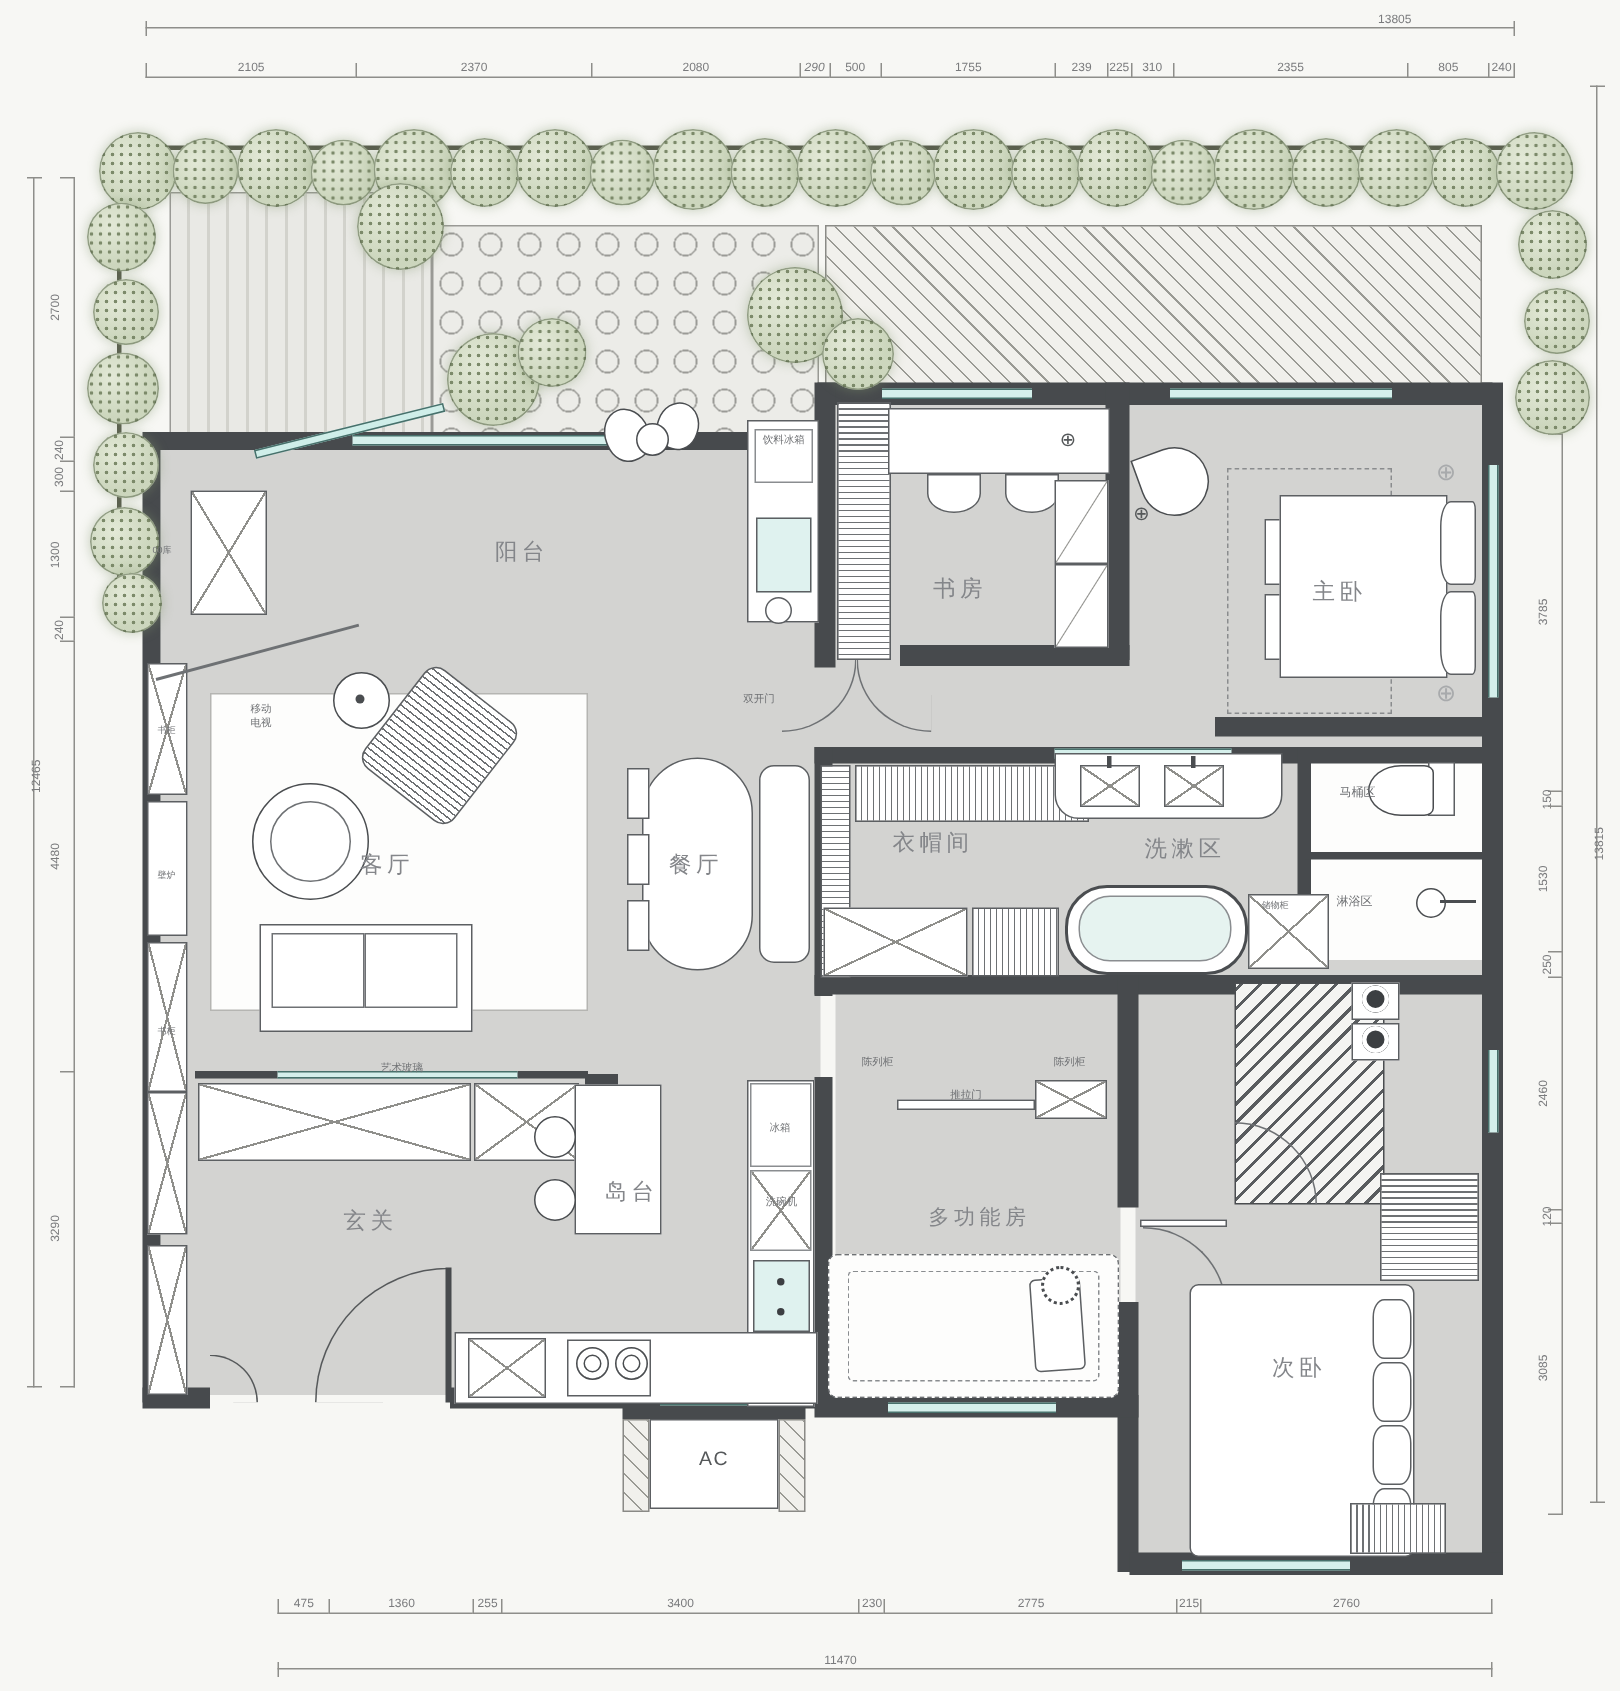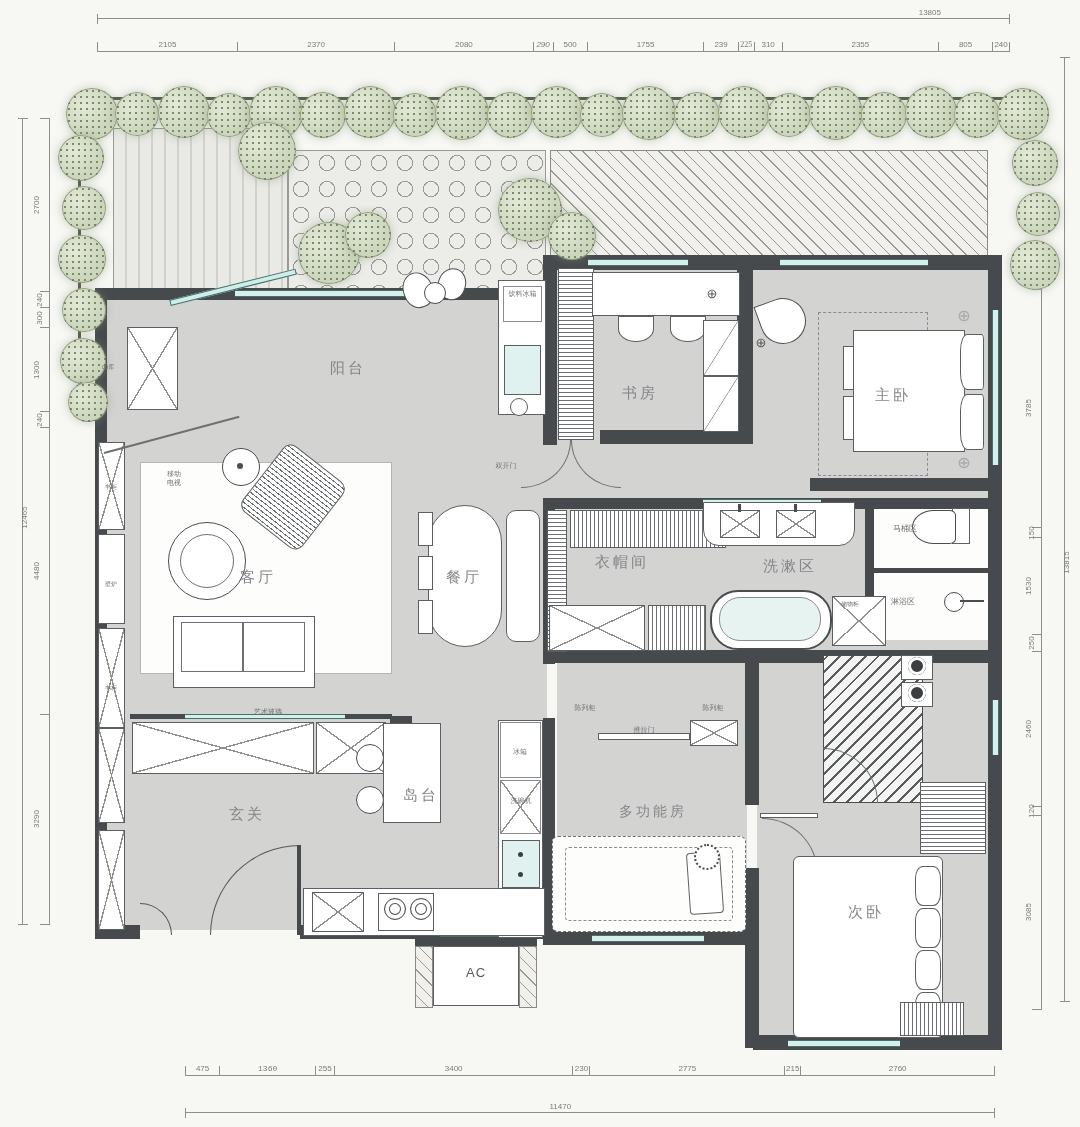--- a/index.html
+++ b/index.html
@@ -77,42 +77,42 @@
       </div>
       <div class="seg" style="flex-grow: 500;">
         <span class="dlab">500</span>
       </div>
       <div class="seg" style="flex-grow: 1755;">
         <span class="dlab">1755</span>
       </div>
       <div class="seg" style="flex-grow: 505;">
         <span class="dlab">239</span>
       </div>
-      <div class="seg" style="flex-grow: 225; font-family: Liberation Serif, serif;">
+      <div class="seg" style="flex-grow: 225;">
         <span class="dlab">225</span>
       </div>
       <div class="seg" style="flex-grow: 410;">
         <span class="dlab">310</span>
       </div>
       <div class="seg" style="flex-grow: 2355;">
         <span class="dlab">2355</span>
       </div>
       <div class="seg" style="flex-grow: 805;">
         <span class="dlab">805</span>
       </div>
       <div class="seg" style="flex-grow: 240;">
         <span class="dlab">240</span>
       </div>
     </div>
 
   <div class="chain h" style="left:185px;top:1066px;width:810px;">
       <div class="seg" style="flex-grow: 475;">
         <span class="dlab">475</span>
       </div>
-      <div class="seg" style="flex-grow: 1360; font-family: Liberation Mono, monospace;">
+      <div class="seg" style="flex-grow: 1360;">
         <span class="dlab">1360</span>
       </div>
       <div class="seg" style="flex-grow: 255;">
         <span class="dlab">255</span>
       </div>
       <div class="seg" style="flex-grow: 3400;">
         <span class="dlab">3400</span>
       </div>
       <div class="seg" style="flex-grow: 230;">
         <span class="dlab">230</span>

